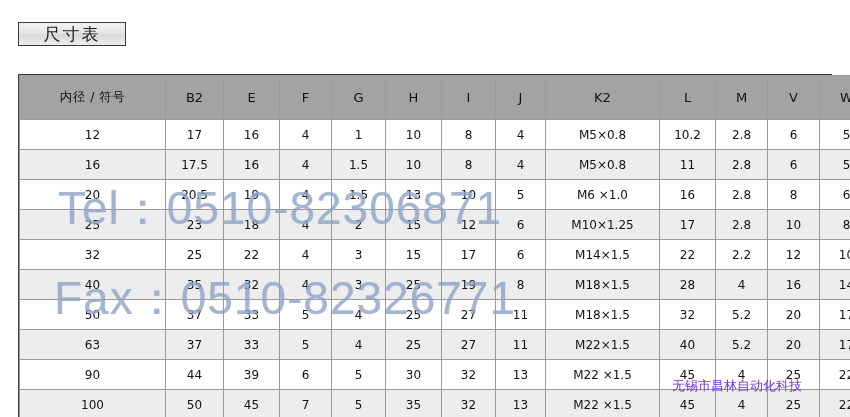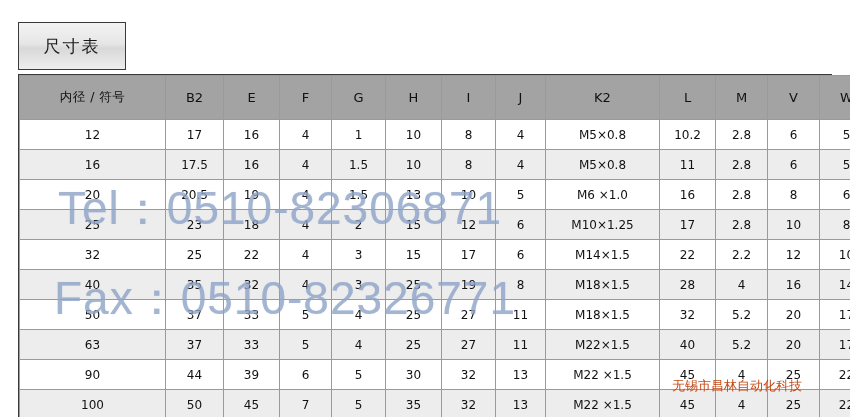--- a/index.html
+++ b/index.html
@@ -19,21 +19,21 @@
     width: 850px;
     height: 417px;
   }
 
   
   .title-tab {
     position: absolute;
     left: 18px;
     top: 22px;
     width: 108px;
-    height: 48px;
+    height: 24px;
     background: linear-gradient(to bottom, #f3f3f3 0%, #e6e6e6 45%, #d8d8d8 55%, #eeeeee 100%);
     border: 1px solid #3a3a3a;
     box-sizing: border-box;
     display: flex;
     align-items: center;
     justify-content: center;
   }
   .title-tab span {
     font-size: 17px;
     color: #1a1a1a;
@@ -128,21 +128,21 @@
   .wm-fax {
     left: 54px;
     top: 268px;
   }
   .wm-company {
     position: absolute;
     left: 672px;
     top: 377px;
     font-family: "DejaVu Sans", sans-serif;
     font-size: 13px;
-    color: #c2410c;
+    color: #6d28d9;
     opacity: 0.95;
     white-space: nowrap;
   }
 </style>
 </head>
 <body>
 
 <div class="page">
 
   <div class="title-tab">

